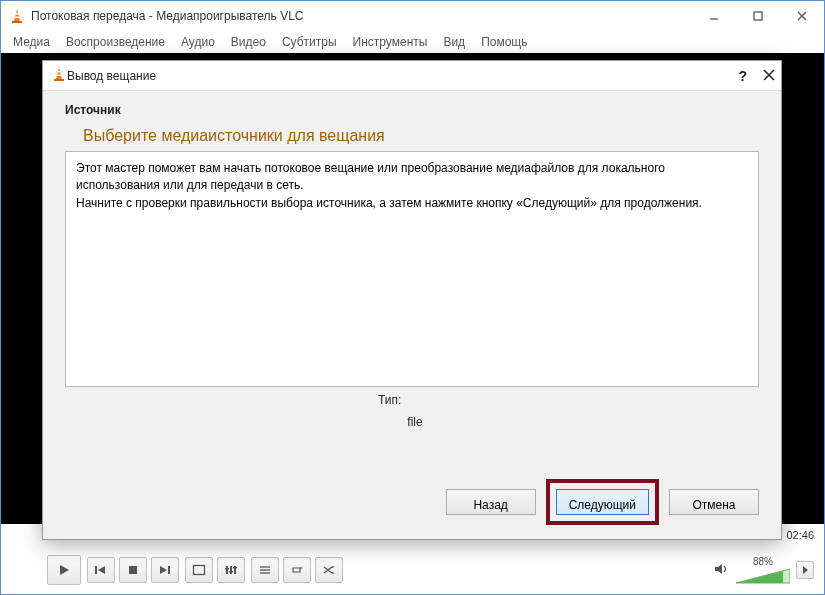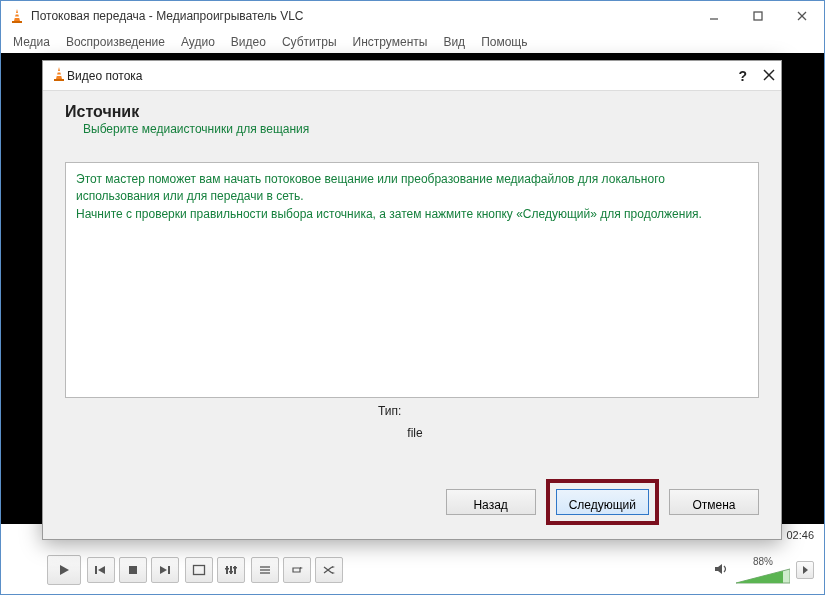--- a/index.html
+++ b/index.html
@@ -40,24 +40,24 @@
 
   
   .dialog { position: absolute; left: 42px; top: 60px; width: 740px; height: 480px; background: #f0f0f0; border: 1px solid #9a9a9a; box-shadow: 0 4px 20px rgba(0,0,0,.35); display: flex; flex-direction: column; }
   .dlg-title { height: 30px; background: #fff; display: flex; align-items: center; padding-left: 8px; position: relative; border-bottom: 1px solid #ddd; }
   .dlg-title .title-text { font-size: 12px; }
   .dlg-title .right { position: absolute; right: 6px; top: 0; height: 30px; display: flex; align-items: center; gap: 16px; }
   .dlg-title .right .help { font-weight: bold; font-size: 14px; }
   .dlg-title .right .close svg { stroke: #222; }
 
   .dlg-body { flex: 1; padding: 12px 22px 14px 22px; display: flex; flex-direction: column; }
-  .src-head { font-weight: bold; font-size: 16px; margin-bottom: 1px; }
-  .src-sub { font-size: 12px; margin: 0 0 26px 18px; color: #15803d; }
-
-  .info-box { width: 100%; height: 236px; background: #fff; border: 1px solid #b9b9b9; padding: 8px 10px; font-size: 12px; line-height: 1.45; color: #15803d; overflow: hidden; }
+  .src-head { font-weight: bold; font-size: 12px; margin-bottom: 10px; }
+  .src-sub { font-size: 16px; margin: 0 0 6px 18px; color: #a16207; }
+
+  .info-box { width: 100%; height: 236px; background: #fff; border: 1px solid #b9b9b9; padding: 8px 10px; font-size: 12px; line-height: 1.45; color: #000000; overflow: hidden; }
 
   .field-row { display: flex; align-items: center; margin-top: 12px; gap: 8px; }
   .field-row .lbl { width: 68px; font-size: 12px; }
   .field-row input { flex: 1; height: 20px; border: 1px solid #b0b0b0; background: #fff; padding: 0 6px; font-size: 12px; }
   .field-row .static { flex: 1; font-size: 12px; padding-left: 6px; }
 
   .dlg-buttons { display: flex; justify-content: flex-end; gap: 10px; padding: 8px 22px 14px 0; align-items: center; }
   .dlg-buttons button { min-width: 90px; height: 26px; border: 1px solid #adadad; background: linear-gradient(#f6f6f6,#e6e6e6); font-size: 12px; padding: 8px 12px; }
   .next-highlight { border: 4px solid #7b0f1e; padding: 6px; display: inline-flex; }
   .next-highlight button { border: 1px solid #2f77c8; background: linear-gradient(#eaf3fc,#d5e8fb); }
@@ -214,21 +214,21 @@
 <div class="dialog">
   <div class="dlg-title">
     <span class="cone">
       <svg viewBox="0 0 16 16">
           <polygon points="8,1 11,13 5,13" fill="#f58220"></polygon>
           <rect x="3" y="13" width="10" height="2" fill="#d06500"></rect>
           <rect x="6" y="5" width="4" height="1.5" fill="#fff"></rect>
           <rect x="5.3" y="8.5" width="5.4" height="1.5" fill="#fff"></rect>
         </svg>
     </span>
-    <span class="title-text">Видео потока</span>
+    <span class="title-text">Вывод вещание</span>
     <div class="right">
       <span class="help">?</span>
       <span class="close"><svg width="12" height="12">
             <line x1="1" y1="1" x2="11" y2="11" stroke-width="1.5"></line>
             <line x1="11" y1="1" x2="1" y2="11" stroke-width="1.5"></line>
           </svg></span>
     </div>
   </div>
 
   <div class="dlg-body">

